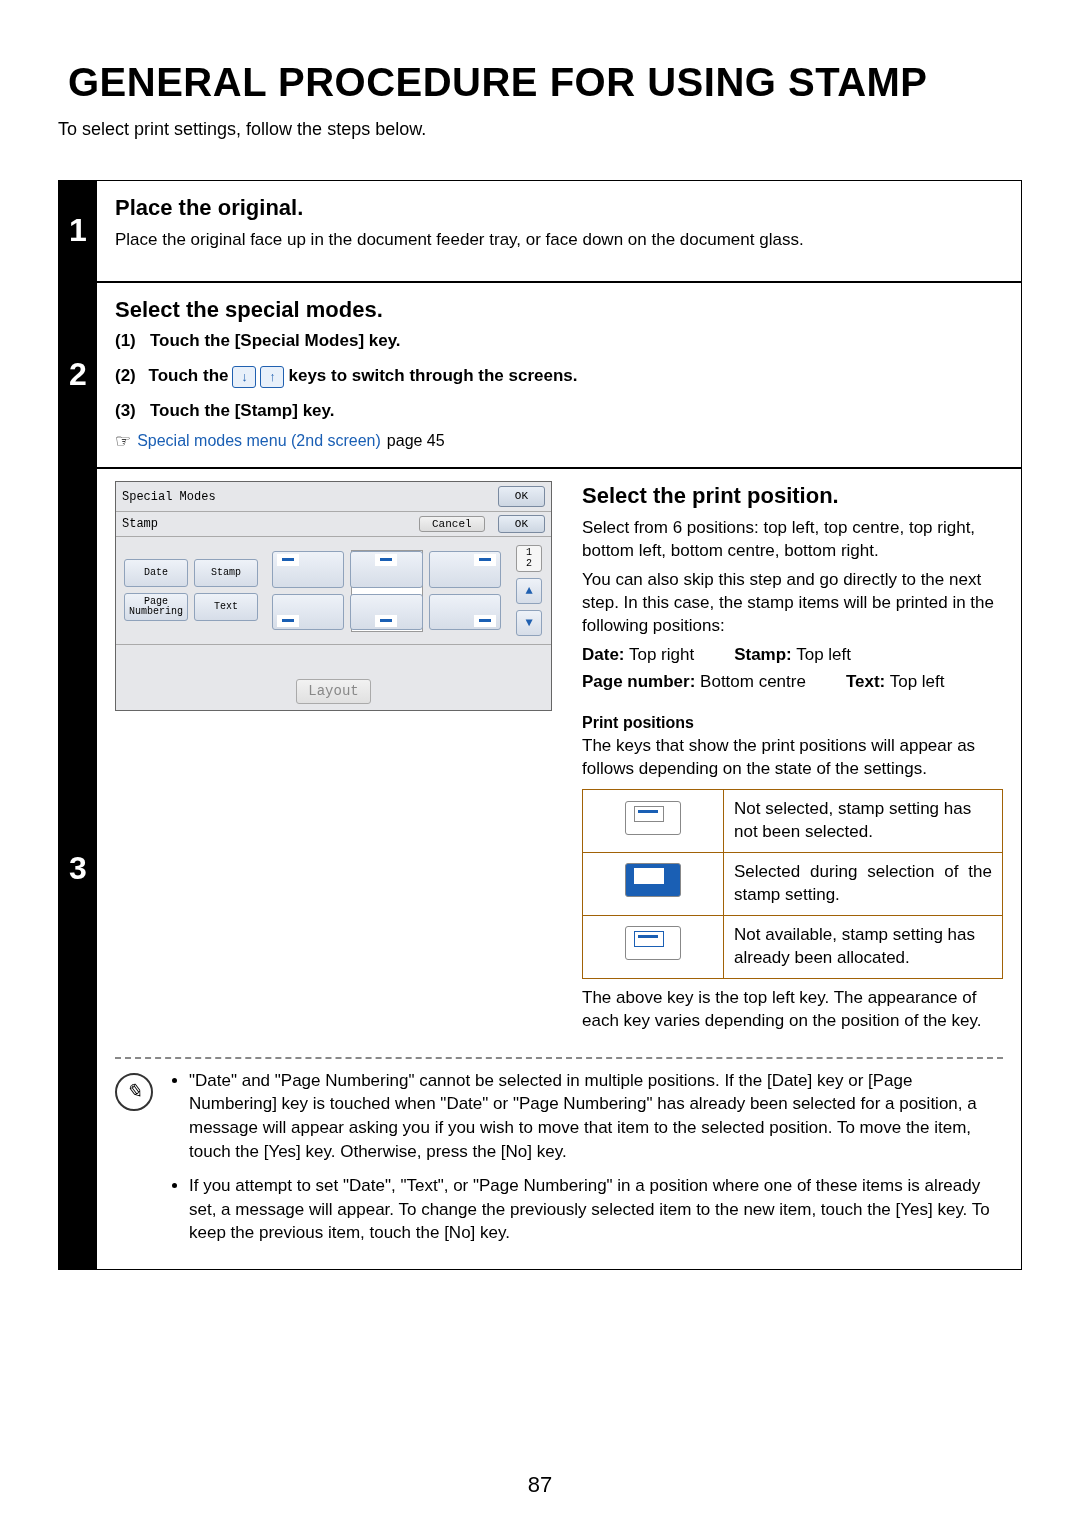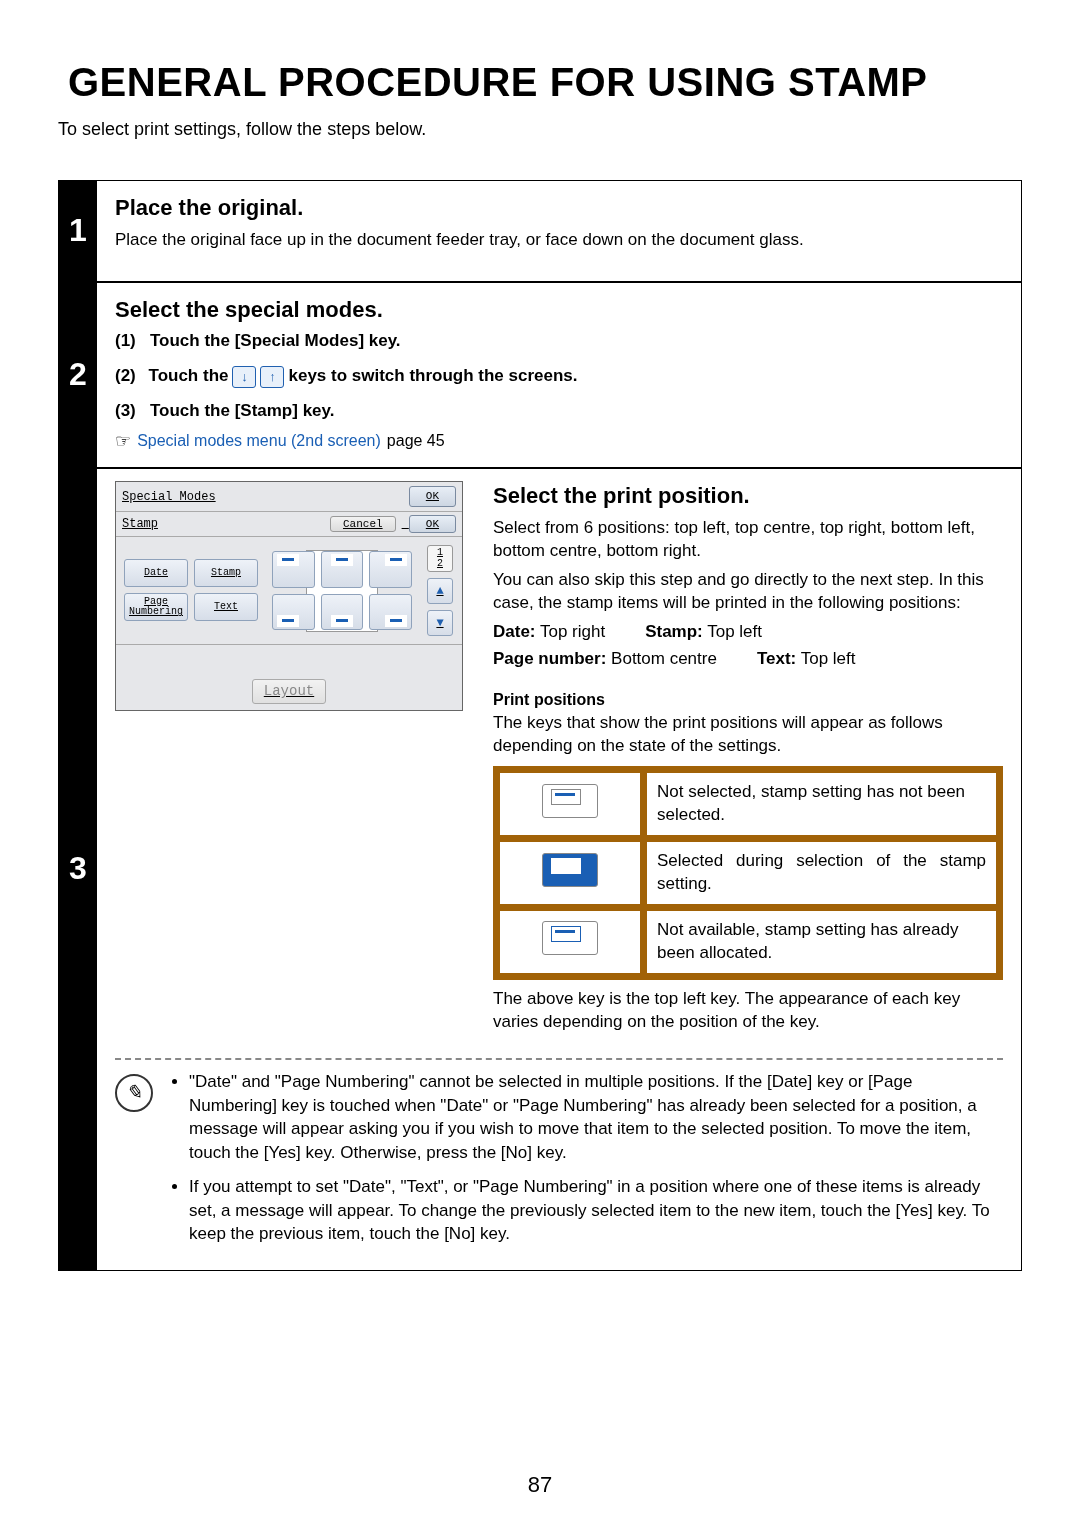--- a/index.html
+++ b/index.html
@@ -107,23 +107,22 @@
   .ref-page {
     color: #000;
   }
   
   .step3-grid {
     display: flex;
     gap: 30px;
     align-items: flex-start;
   }
   .panel-col {
-    width: 348px;
+    width: 437px;
     flex-shrink: 0;
-    text-decoration: underline;
   }
   .text-col {
     flex: 1;
   }
   .text-col p {
     margin: 0 0 6px 0;
     font-size: 17px;
     line-height: 1.35;
   }
   .defaults-row {
@@ -140,21 +139,21 @@
     margin-bottom: 2px;
   }
   
   table.legend {
     border-collapse: collapse;
     width: 100%;
     margin-top: 8px;
     margin-bottom: 8px;
   }
   table.legend td {
-    border: 7px solid #a16207;
+    border: 1px solid #a16207;
     padding: 8px 10px;
     font-size: 17px;
     vertical-align: middle;
   }
   table.legend td.key-cell {
     width: 120px;
     text-align: center;
   }
   .pos-key {
     display: inline-block;

